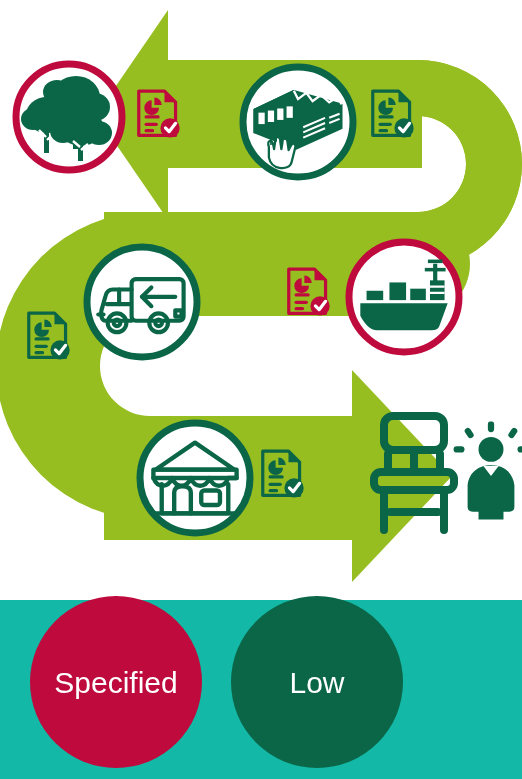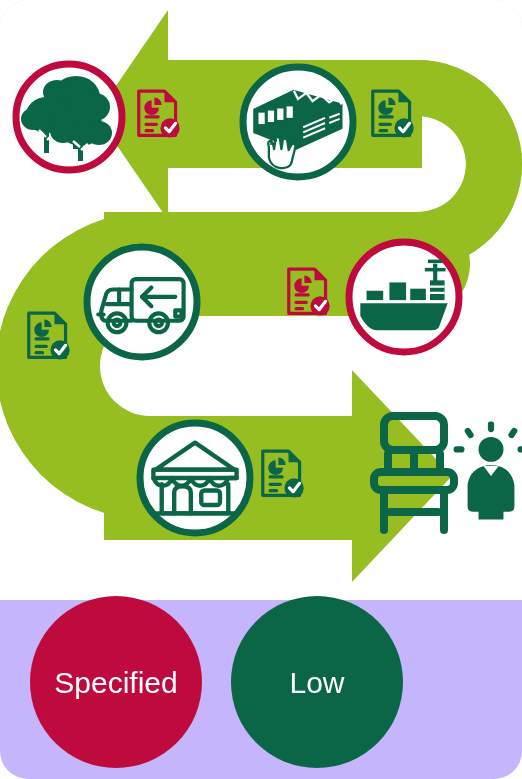--- a/index.html
+++ b/index.html
@@ -8,23 +8,22 @@
     padding: 0;
     background: #ffffff;
   }
   body {
     font-family: "Liberation Sans", sans-serif;
   }
   #stage {
     position: relative;
     width: 522px;
     height: 779px;
-    background: #c4b5fd;
+    background: #14b8a6;
     overflow: hidden;
-    border-radius: 28px;
   }
   #diagram-svg {
     position: absolute;
     left: 0;
     top: 0;
     width: 522px;
     height: 779px;
   }
   .legend-text {
     font-family: "Liberation Sans", sans-serif;

